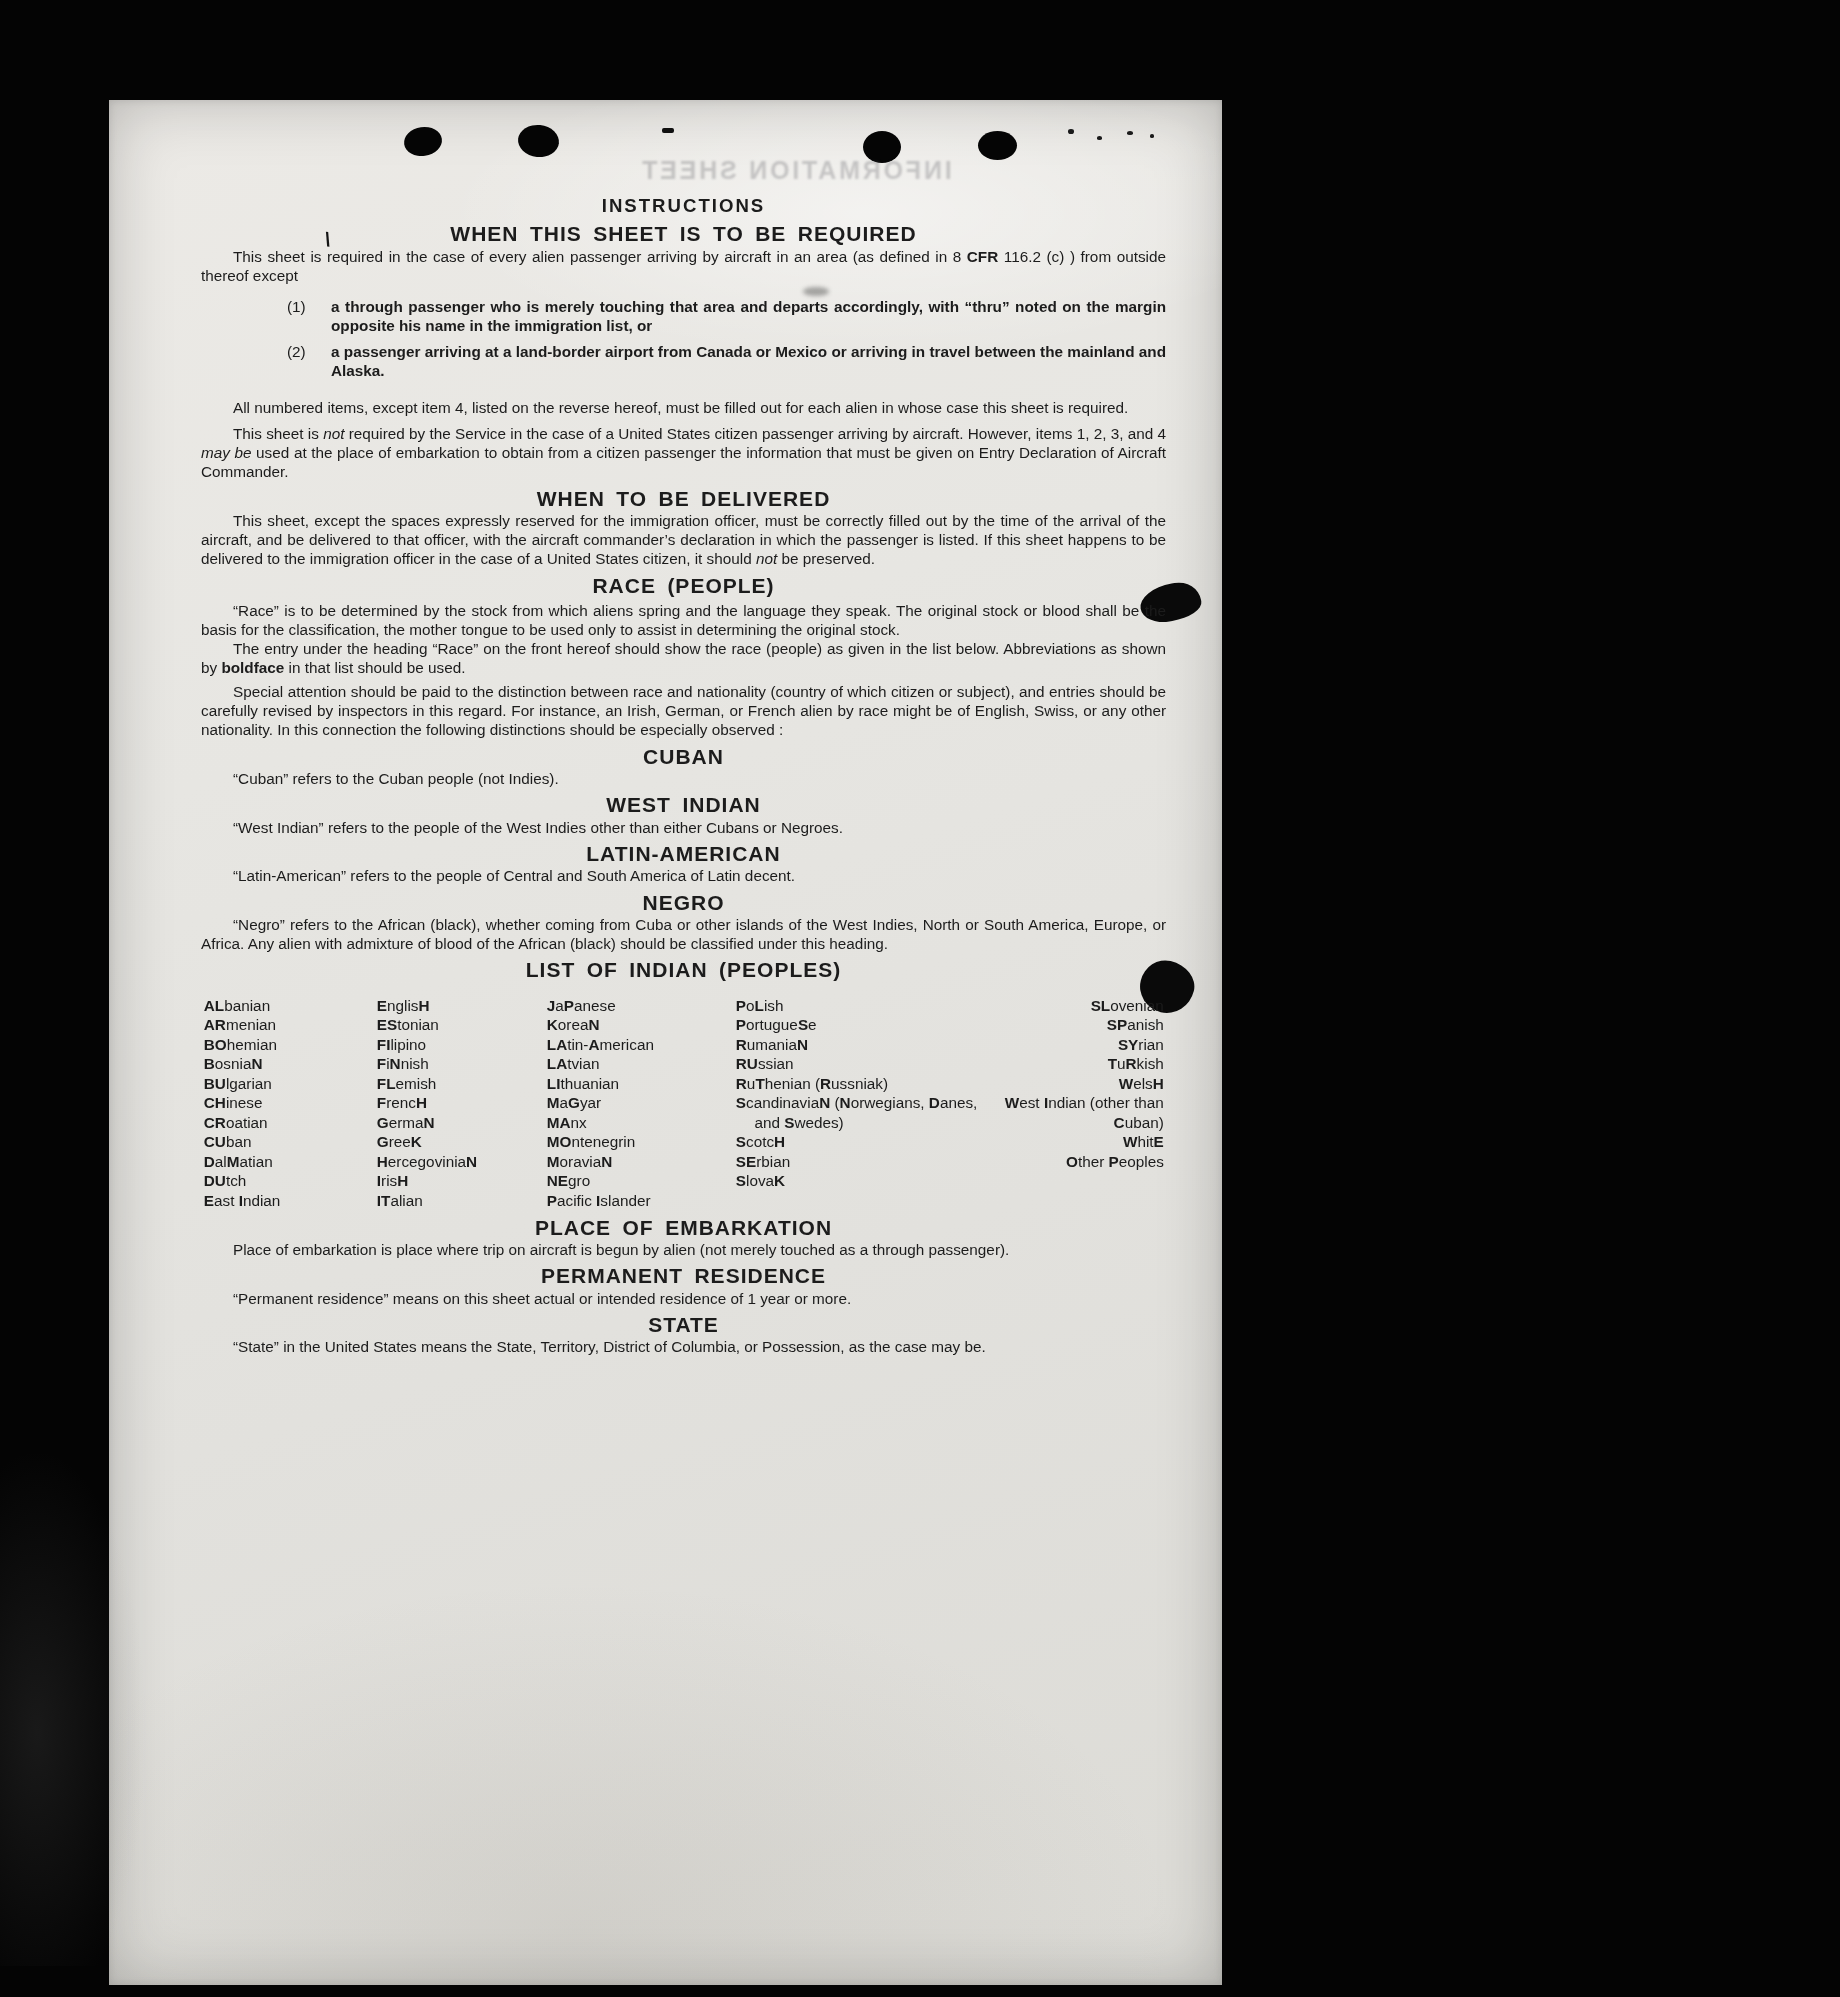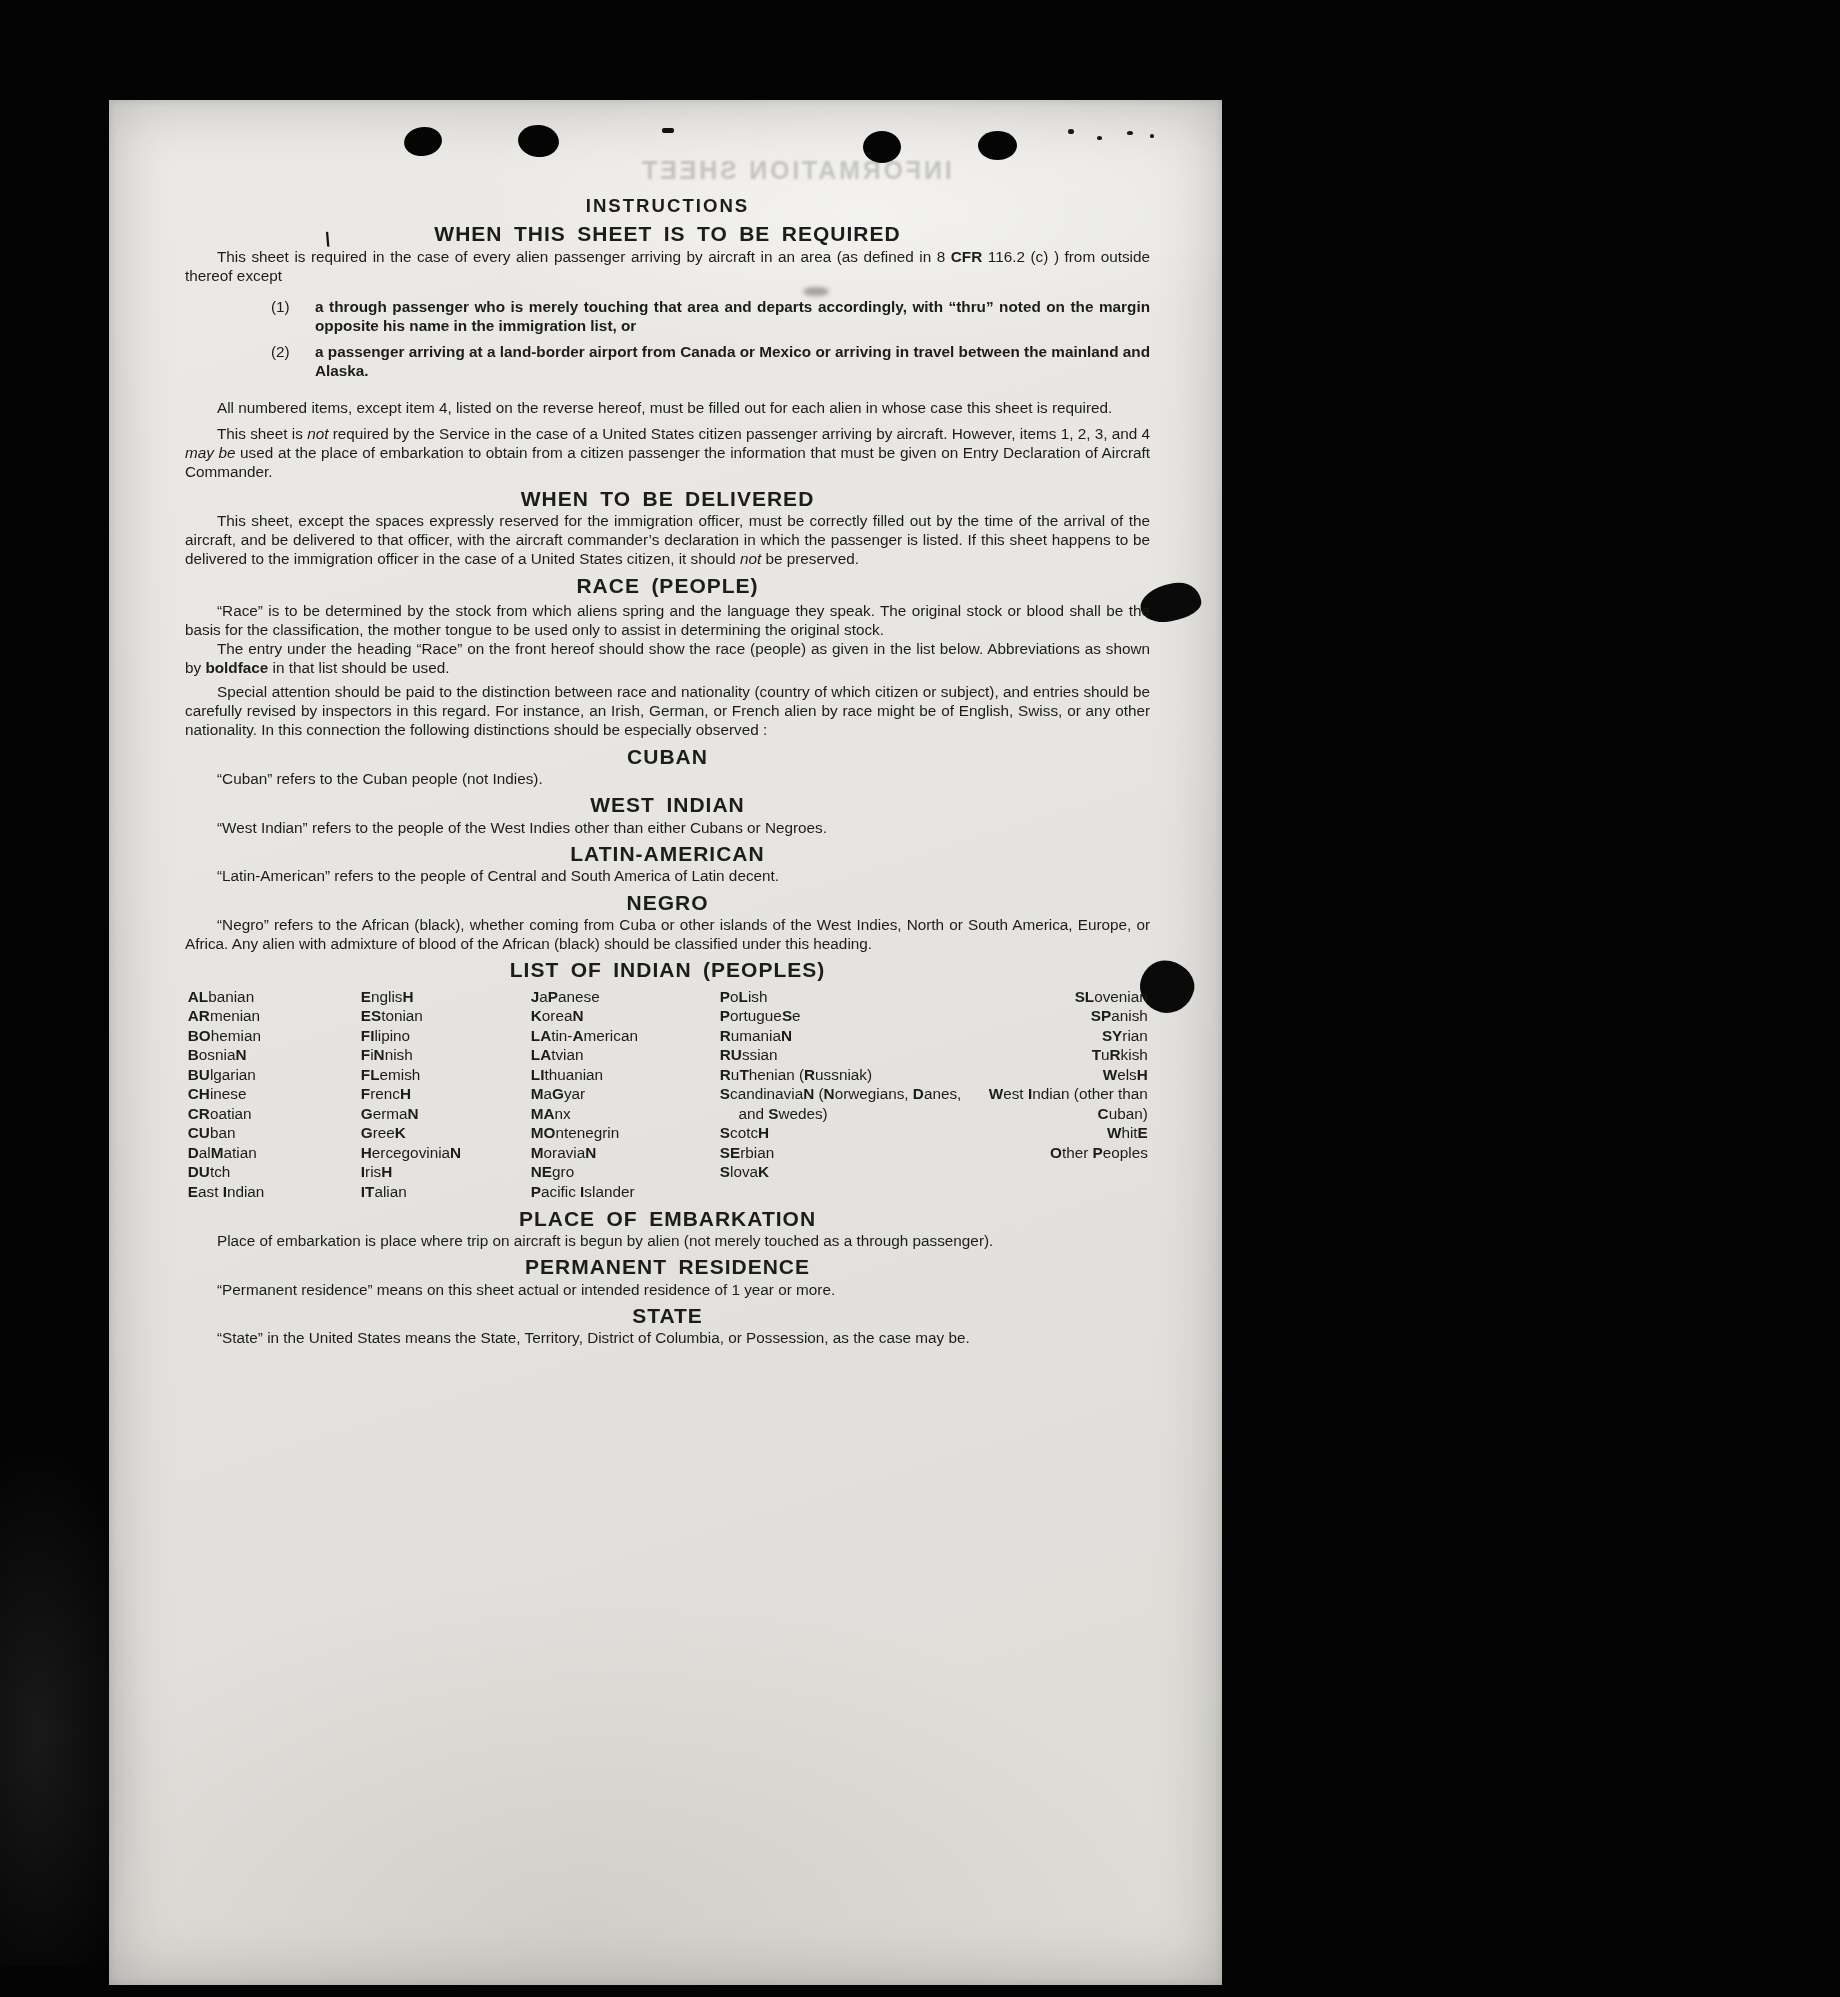--- a/index.html
+++ b/index.html
@@ -50,39 +50,39 @@
                background: #101010; border-radius: 1.9px; }
   .speck { position: absolute; background: #1a1a1a; border-radius: 50%; }
   .speck-1 { left: 959px; top: 29px; width: 5.6px; height: 4.6px; }
   .speck-2 { left: 988px; top: 36px; width: 4.6px; height: 3.7px; }
   .speck-3 { left: 1018px; top: 31px; width: 5.6px; height: 3.7px; }
   .speck-4 { left: 1041px; top: 34px; width: 3.7px; height: 3.7px; }
   .smudge { position: absolute; left: 694px; top: 187px; width: 26px; height: 9.3px;
             background: rgba(25,25,25,0.35); border-radius: 50%; filter: blur(1.9px); }
 
   .content {
-    position: absolute; left: 76px; top: 0; width: 965px;
+    position: absolute; left: 92px; top: 0; width: 965px;
     color: #1c1c1c; font-size: 15.3px; line-height: 19px;
   }
   .title {
     margin: 95px 0 6.5px; text-align: center;
     font-size: 18.6px; font-weight: bold; letter-spacing: 2px; line-height: 22px;
   }
   .heading {
     margin: 7.4px 0 2.8px; text-align: center;
     font-size: 21px; font-weight: bold; letter-spacing: 1px; word-spacing: 4.6px;
     line-height: 19.5px;
   }
   .para { margin: 5.6px 0 0; text-indent: 32px; text-align: justify; }
   .para.first { margin-top: 0; }
   .numbered { display: flex; margin: 12px 0 0 86px; }
   .numbered + .numbered { margin-top: 7.4px; }
   .num { flex: 0 0 44px; }
   .ntext { flex: 1; text-align: justify; font-weight: bold; }
-  .race-columns { display: flex; margin-top: 7px; padding-left: 2.8px; }
+  .race-columns { display: flex; margin-top: 16px; padding-left: 2.8px; }
   .race-col { line-height: 19.5px; }
   .race-col-1 { width: 173px; }
   .race-col-2 { width: 170px; }
   .race-col-3 { width: 189px; }
   .race-col-4 { width: 244px; }
   .race-col-5 { width: 184px; text-align: right; }
   .race-item { padding-left: 18.6px; text-indent: -18.6px; }
 </style>
 </head>
 <body>

